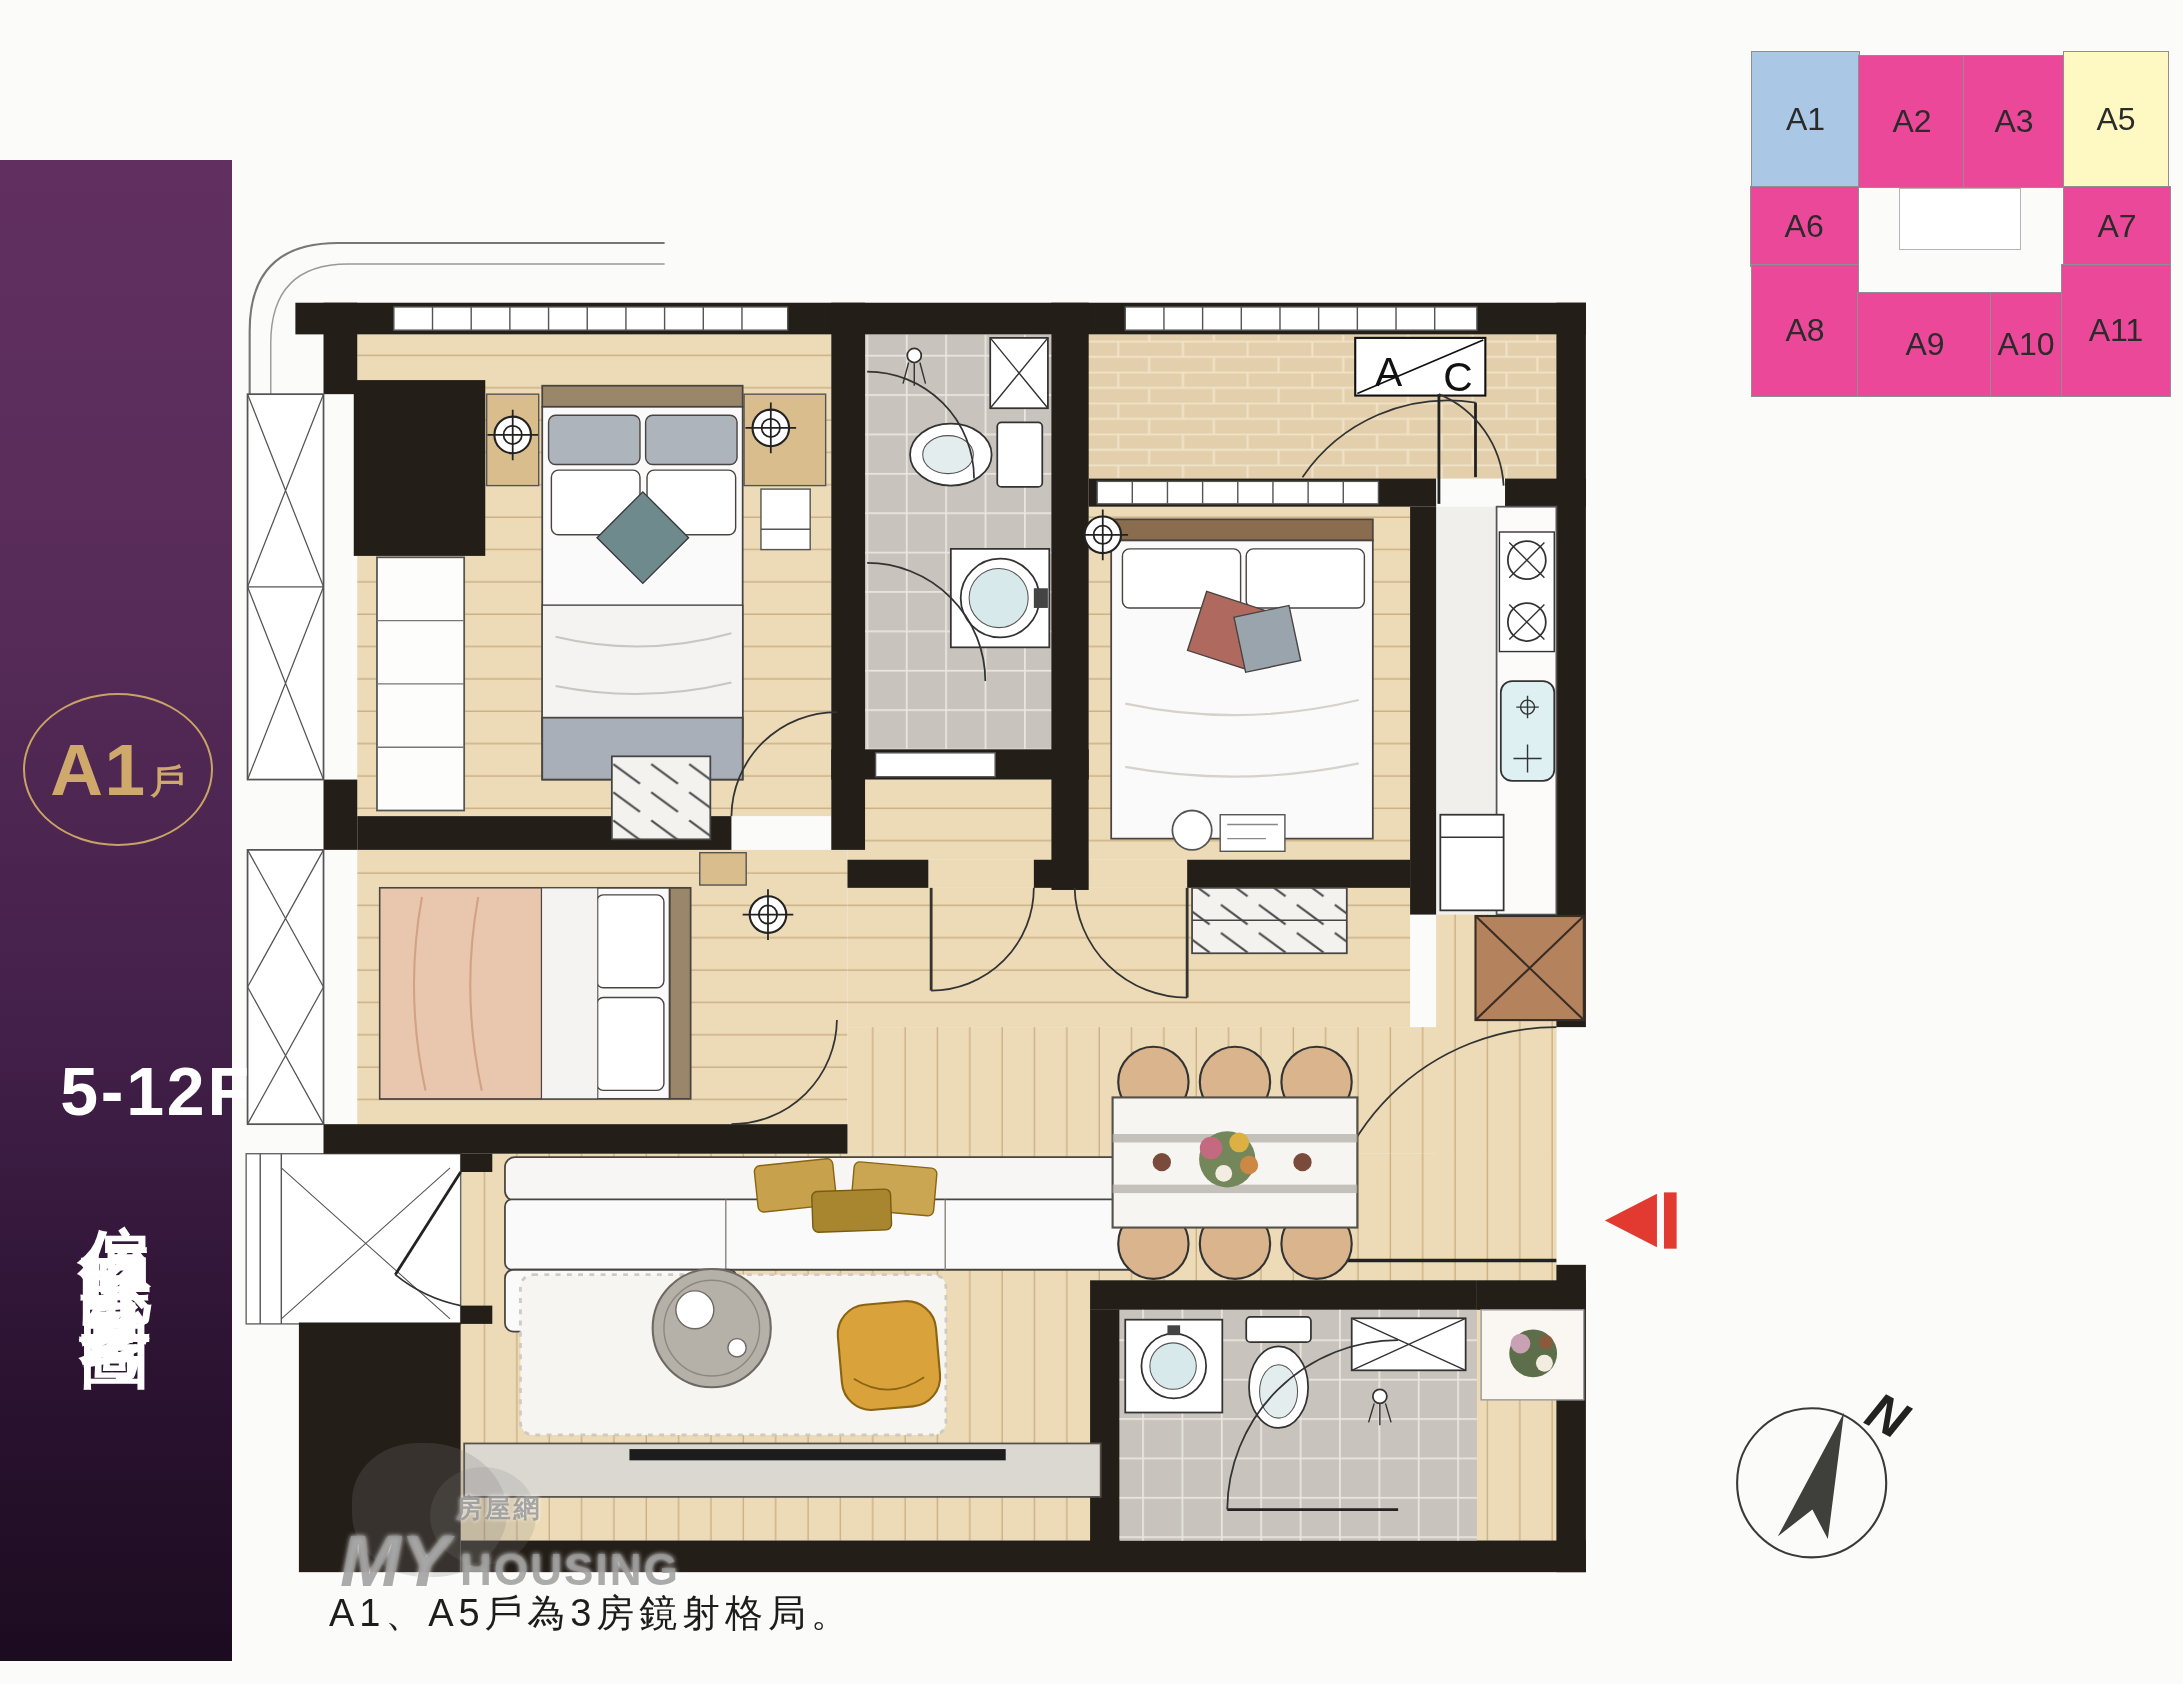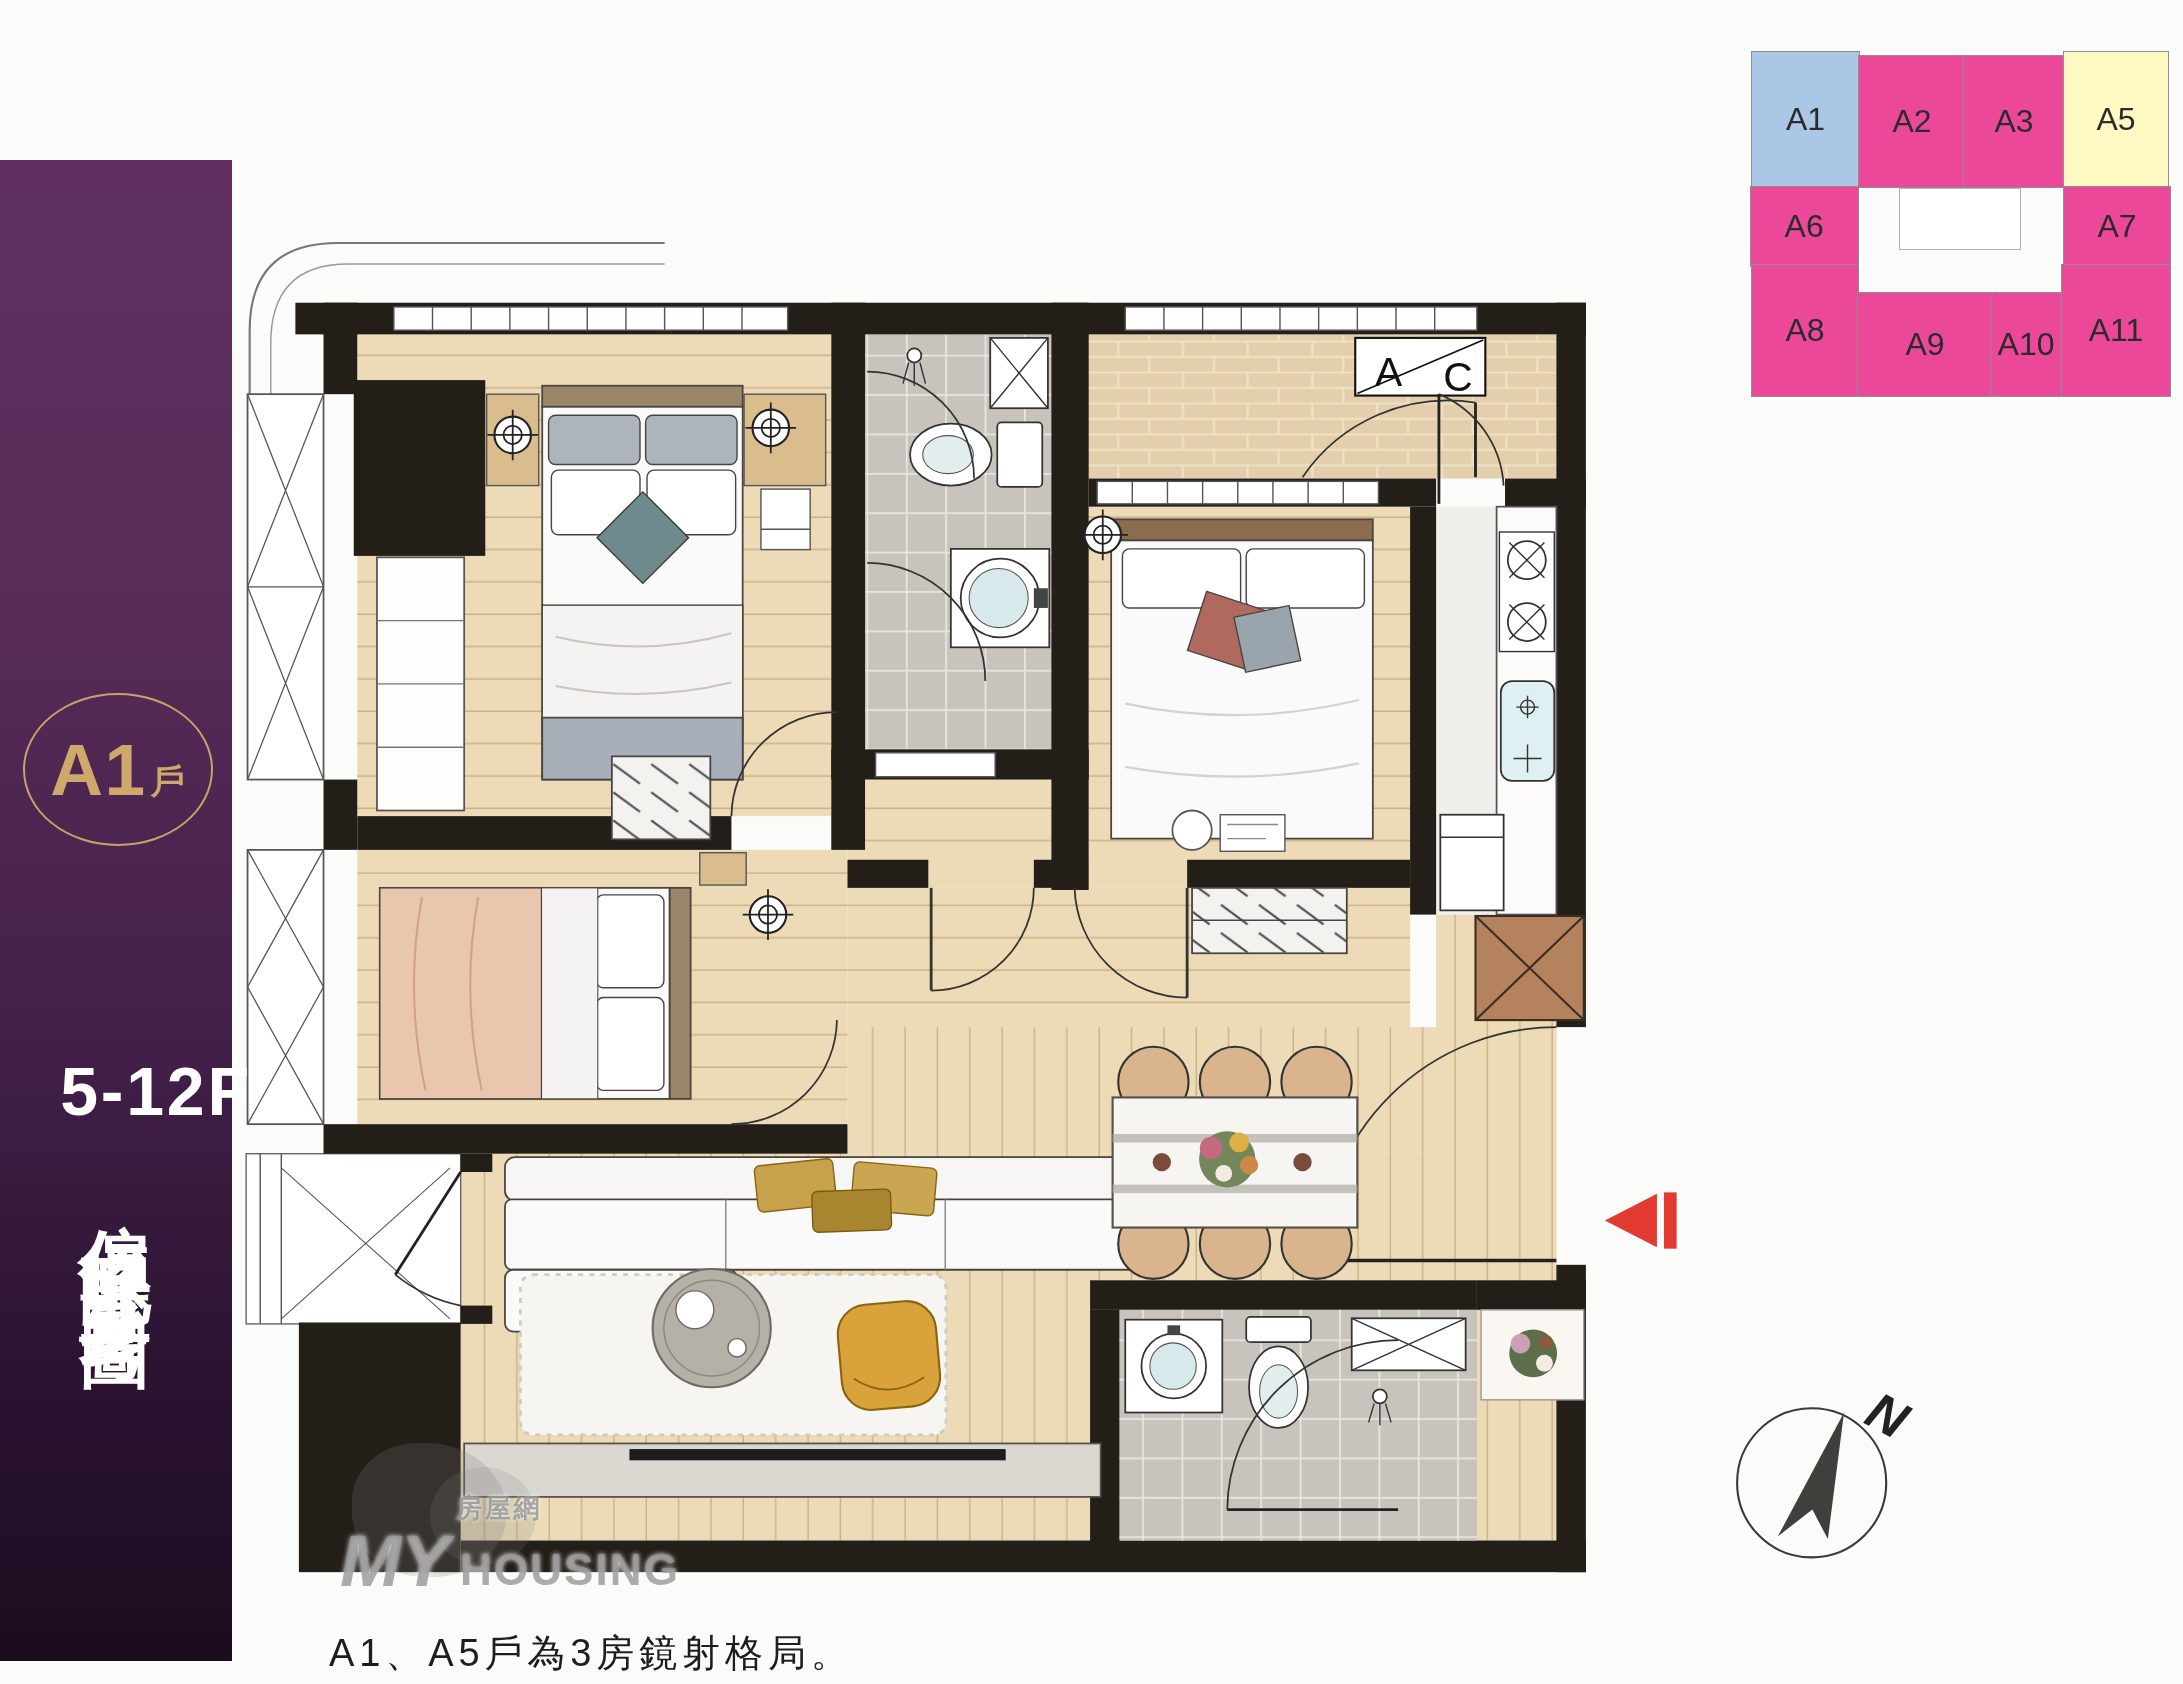--- a/index.html
+++ b/index.html
@@ -18,21 +18,21 @@
           writing-mode:vertical-rl;text-orientation:upright;
           font-size:72px;font-weight:bold;color:#ffffff;letter-spacing:17px;line-height:91px;}
   
   .keyplan{position:absolute;left:1737px;top:28px;width:450px;height:380px;}
   .kcell{position:absolute;border:1.4px solid #8f8f8f;background:#ec4899;display:flex;
          align-items:center;justify-content:center;font-size:32px;color:#2b2b2b;}
   .kcell.blue{background:#aac8e6;}
   .kcell.yellow{background:#fef9c3;}
   .kcore{position:absolute;border:0.7px solid #b5b5b5;background:#fff;}
   
-  .caption{position:absolute;left:329px;top:1588px;font-size:38px;color:#1d1d1d;letter-spacing:4.9px;margin-top:40px;}
+  .caption{position:absolute;left:329px;top:1588px;font-size:38px;color:#1d1d1d;letter-spacing:4.9px;}
   
   .wm{position:absolute;left:0;top:0;width:100%;height:100%;pointer-events:none;}
   .wm-url{position:absolute;left:582px;top:1497px;font-size:93px;font-weight:bold;
           color:rgba(168,168,168,0.82);letter-spacing:2.1px;
           text-shadow:0 0 7px rgba(255,255,255,.95),0 0 2.1px rgba(255,255,255,.9);}
   .wm-logo1{position:absolute;left:340px;top:1519px;font-size:73px;font-weight:bold;font-style:italic;
           color:rgba(150,150,150,0.8);text-shadow:0 0 5.6px rgba(255,255,255,.9);}
   .wm-logo2{position:absolute;left:414px;top:1545px;font-size:44px;font-weight:bold;
           color:rgba(150,150,150,0.8);letter-spacing:2.1px;text-shadow:0 0 5.6px rgba(255,255,255,.9);margin-left:46px;}
   .wm-cjk{position:absolute;left:456px;top:1491px;font-size:26px;font-weight:bold;

